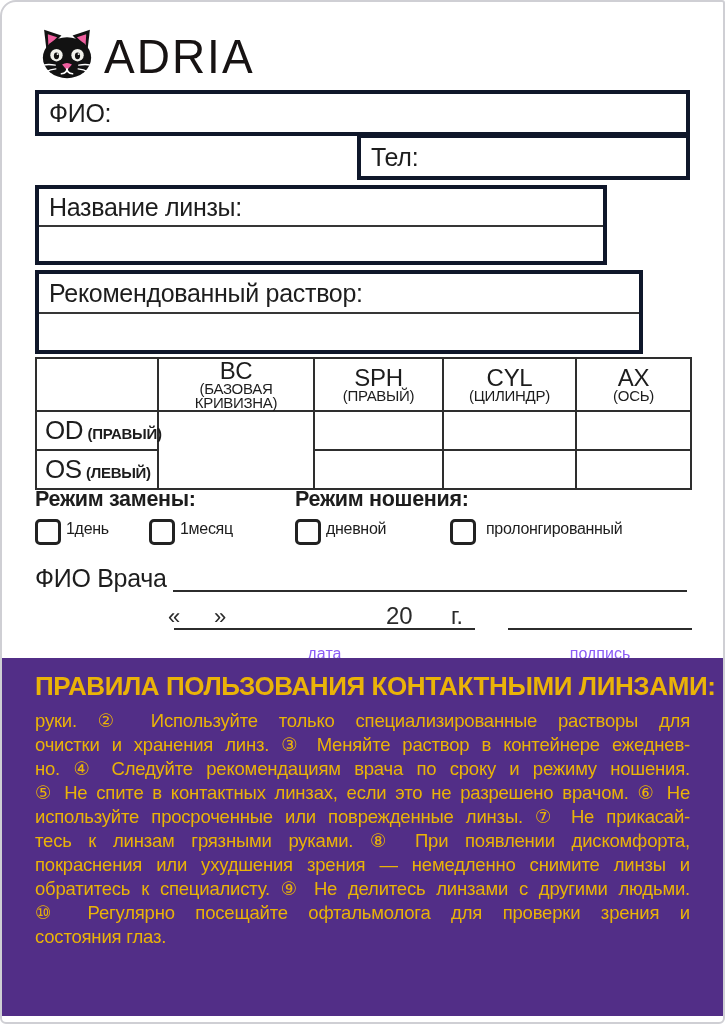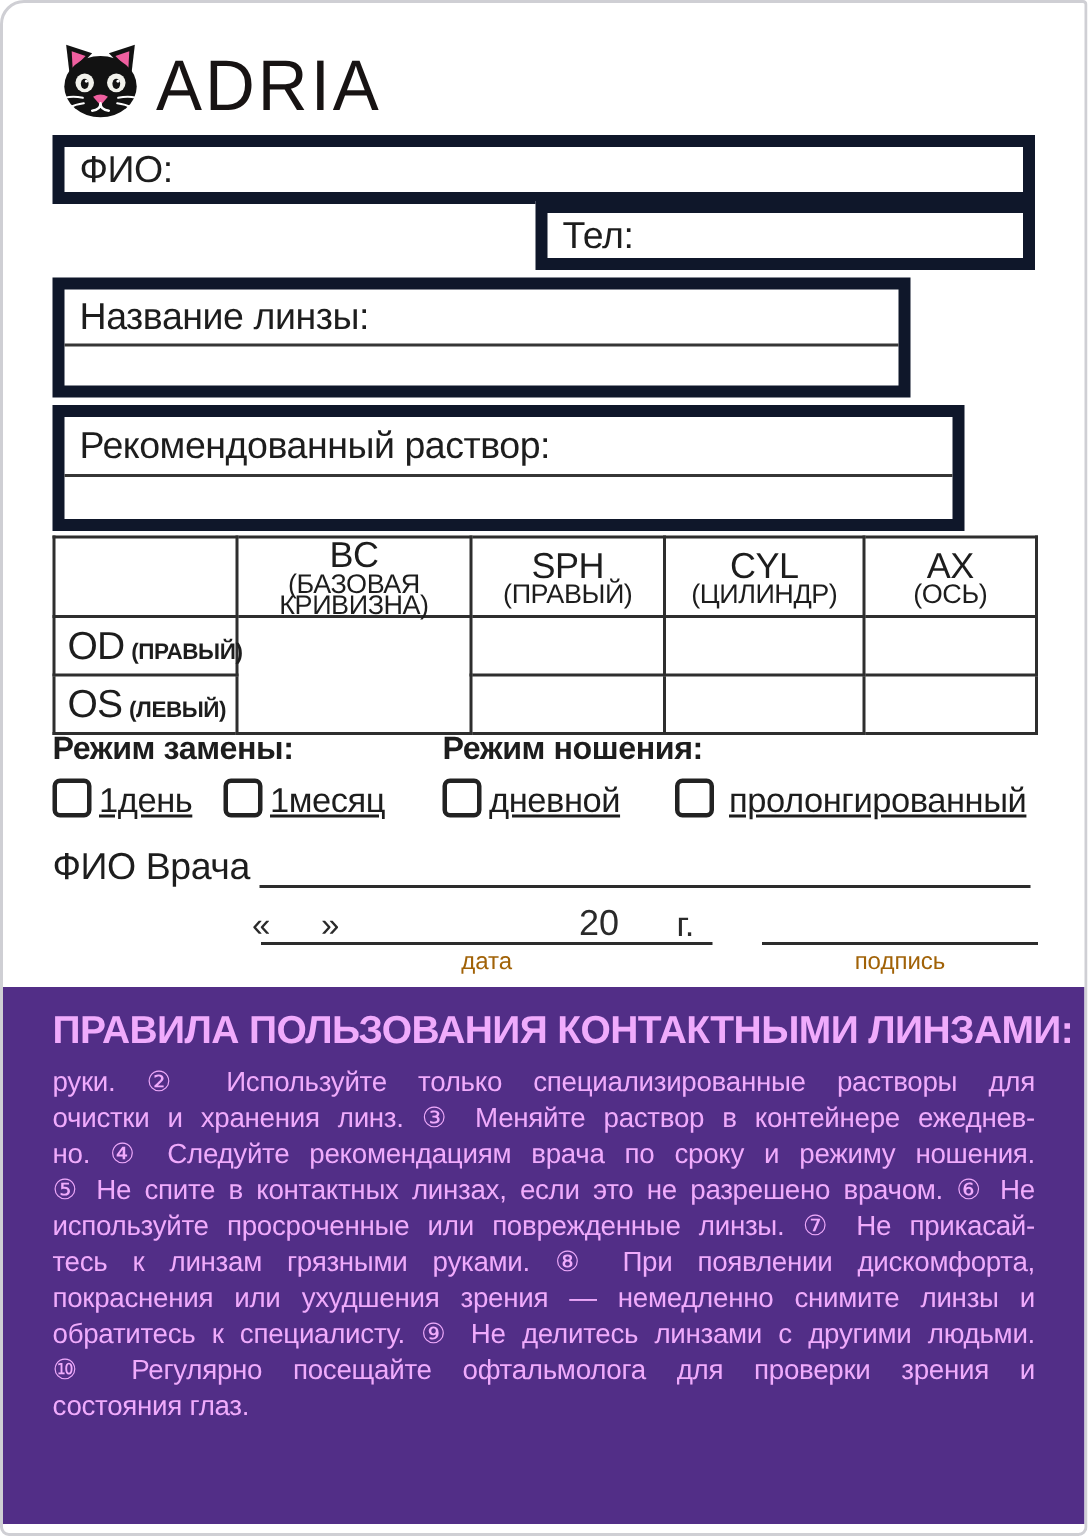--- a/index.html
+++ b/index.html
@@ -9,48 +9,48 @@
   .page{
     position:relative; width:725px; height:1024px; background:#fff;
     border:2px solid #cfcfd4; border-radius:16px 3px 6px 6px; overflow:hidden;
   }
 
   
   .logo{ position:absolute; left:34px; top:26px; display:flex; align-items:center; gap:6px; }
   .wordmark{ font-size:46px; letter-spacing:2px; color:#171313; line-height:1; transform:scaleY(1.04); }
 
   
-  .box{ position:absolute; border:8px solid #0f172a; background:#fff; }
+  .box{ position:absolute; border:4px solid #0f172a; background:#fff; }
   .lbl{ font-size:25px; letter-spacing:-0.3px; color:#1d1d1d; }
   .single{ display:flex; align-items:center; padding-left:10px; }
   .single .fill{ flex:1; height:100%; }
   .two-row .row1{ height:38px; border-bottom:2px solid #363636; display:flex; align-items:center; padding-left:10px; }
   .two-row .row2{ width:100%; }
 
   
   table.rx{ position:absolute; left:33px; top:355px; width:655px; border-collapse:collapse; table-layout:fixed; }
   table.rx th, table.rx td{ border:2px solid #2e2e2e; padding:0; }
   table.rx th{ height:43px; vertical-align:middle; text-align:center; font-weight:normal; }
   table.rx td{ height:39px; }
   .hdr-code{ font-size:24px; line-height:23px; letter-spacing:-0.3px; }
-  .hdr-sub{ font-size:18px; line-height:14px; letter-spacing:-0.3px; }
+  .hdr-sub{ font-size:15px; line-height:14px; letter-spacing:-0.3px; }
   .rowlab{ padding-left:8px !important; vertical-align:middle; white-space:nowrap; }
   .row-code{ font-size:26px; letter-spacing:-0.5px; }
   .row-sub{ font-size:15px; letter-spacing:-0.3px;font-weight:bold; }
 
   
   .sect-lbl{ position:absolute; font-size:21.5px; font-weight:bold; letter-spacing:-0.3px; }
   .checkbox{ position:absolute; width:26px; height:26px; border:3px solid #222; border-radius:5px; background:#fff; }
-  .cb-label{ position:absolute; font-size:23px; letter-spacing:-0.3px;text-decoration:underline; }
+  .cb-label{ position:absolute; font-size:16px; letter-spacing:-0.3px; }
 
   
   .doctor-lbl{ position:absolute; left:33px; top:562px; font-size:25px; letter-spacing:-0.3px; }
   .wline{ position:absolute; border-bottom:2px solid #2c2c2c; height:0; }
   .date-glyph{ position:absolute; font-size:22px; color:#2a2a2a; }
-  .caption{ position:absolute; font-size:16px; text-align:center; color:#a16207; }
+  .caption{ position:absolute; font-size:16px; text-align:center; color:#8b5cf6;margin-top:12px; }
 
   
   .rules{ position:absolute; left:0; top:656px; width:721px; height:358px; background:#522e87; color:#fff; padding:13px 33px 0 33px; }
   .rules-title{ font-size:26px; font-weight:bold; letter-spacing:-0.4px; white-space:nowrap; margin-bottom:7px; }
   .rline{ font-size:18.5px; line-height:24px; letter-spacing:-0.2px; text-align:justify; text-align-last:justify; white-space:normal; }
   .rline.last{ text-align-last:left; }
 </style>
 </head>
 <body>
 
@@ -174,21 +174,21 @@
   <span class="date-glyph" style="left:212px; top:602px;">»</span>
   <span class="date-glyph" style="left:384px; top:600px; font-size:24px;">20</span>
   <span class="date-glyph" style="left:449px; top:601px; font-size:23px;">г.</span>
 
   <div class="wline" style="left:172px; top:626px; width:301px;"></div>
   <div class="wline" style="left:506px; top:626px; width:184px;"></div>
 
   <div class="caption" style="left:172px; top:631px; width:301px;">дата</div>
   <div class="caption" style="left:506px; top:631px; width:184px;">подпись</div>
 
-  <div class="rules" style="background-color: rgb(82, 46, 135); color: #f0abfc;">
+  <div class="rules" style="background-color: rgb(82, 46, 135); color: #eab308;">
     <div class="rules-title">ПРАВИЛА ПОЛЬЗОВАНИЯ КОНТАКТНЫМИ ЛИНЗАМИ:</div>
     <div class="rline">руки. ② Используйте только специализированные растворы для</div>
     <div class="rline">очистки и хранения линз. ③ Меняйте раствор в контейнере ежеднев-</div>
     <div class="rline">но. ④ Следуйте рекомендациям врача по сроку и режиму ношения.</div>
     <div class="rline">⑤ Не спите в контактных линзах, если это не разрешено врачом. ⑥ Не</div>
     <div class="rline">используйте просроченные или поврежденные линзы. ⑦ Не прикасай-</div>
     <div class="rline">тесь к линзам грязными руками. ⑧ При появлении дискомфорта,</div>
     <div class="rline">покраснения или ухудшения зрения — немедленно снимите линзы и</div>
     <div class="rline">обратитесь к специалисту. ⑨ Не делитесь линзами с другими людьми.</div>
     <div class="rline">⑩ Регулярно посещайте офтальмолога для проверки зрения и</div>

